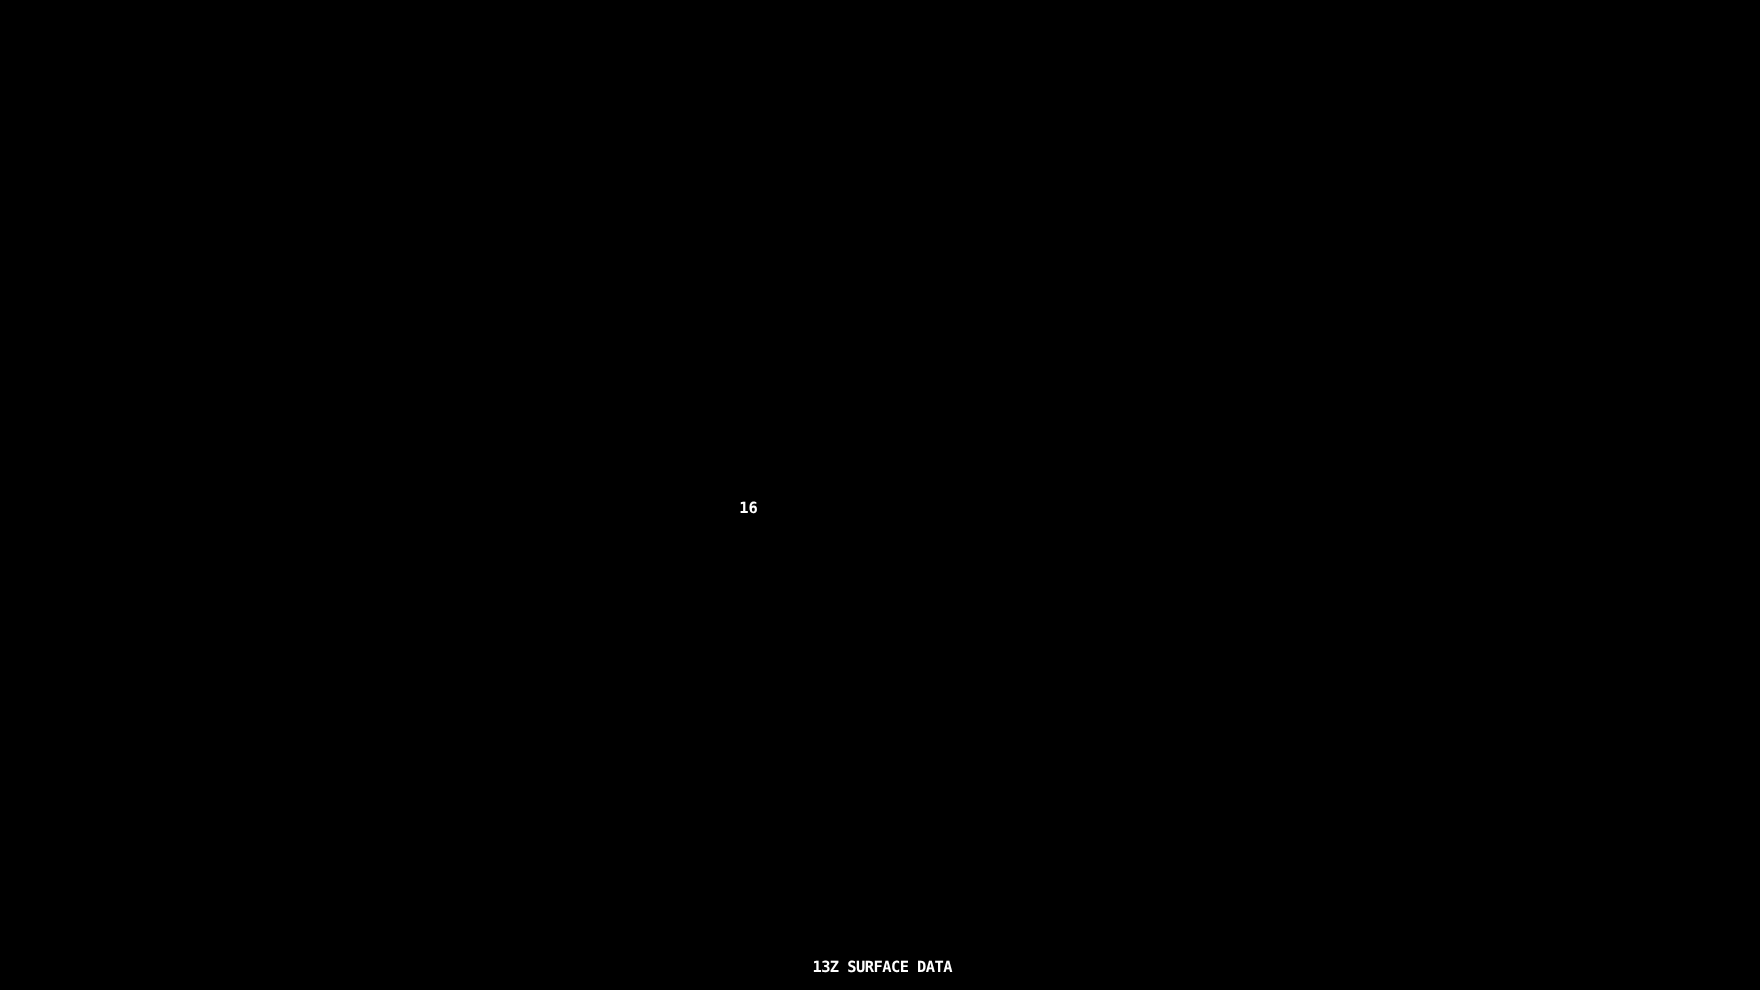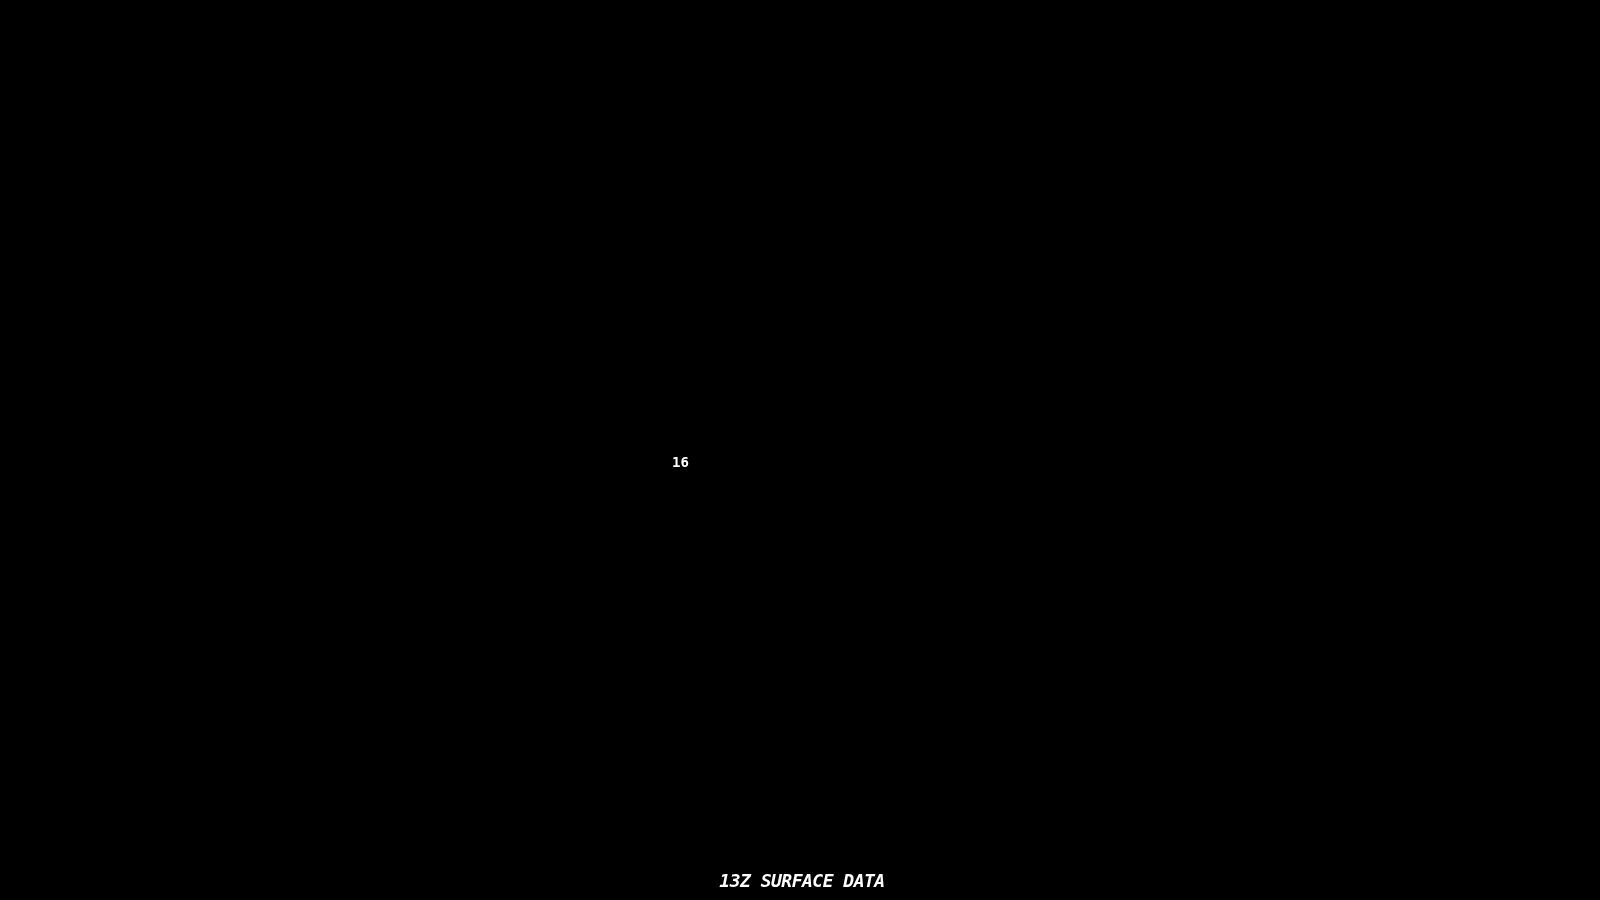--- a/index.html
+++ b/index.html
@@ -26,26 +26,25 @@
       line-height: 15px;
       letter-spacing: 0px;
       white-space: pre;
     }
     .plot-title {
       position: absolute;
       left: 802px;
       top: 873px;
       transform: translateX(-50%);
       color: #ffffff;
-      font-size: 18px;
+      font-size: 14px;
       font-weight: bold;
       line-height: 15px;
       letter-spacing: -0.5px;
       white-space: pre;
-      font-style: italic;
     }
   </style>
 </head>
 <body>
 
 <div class="screen">
   <span class="station-value">16</span>
   <div class="plot-title">13Z SURFACE DATA</div>
 </div>
 

